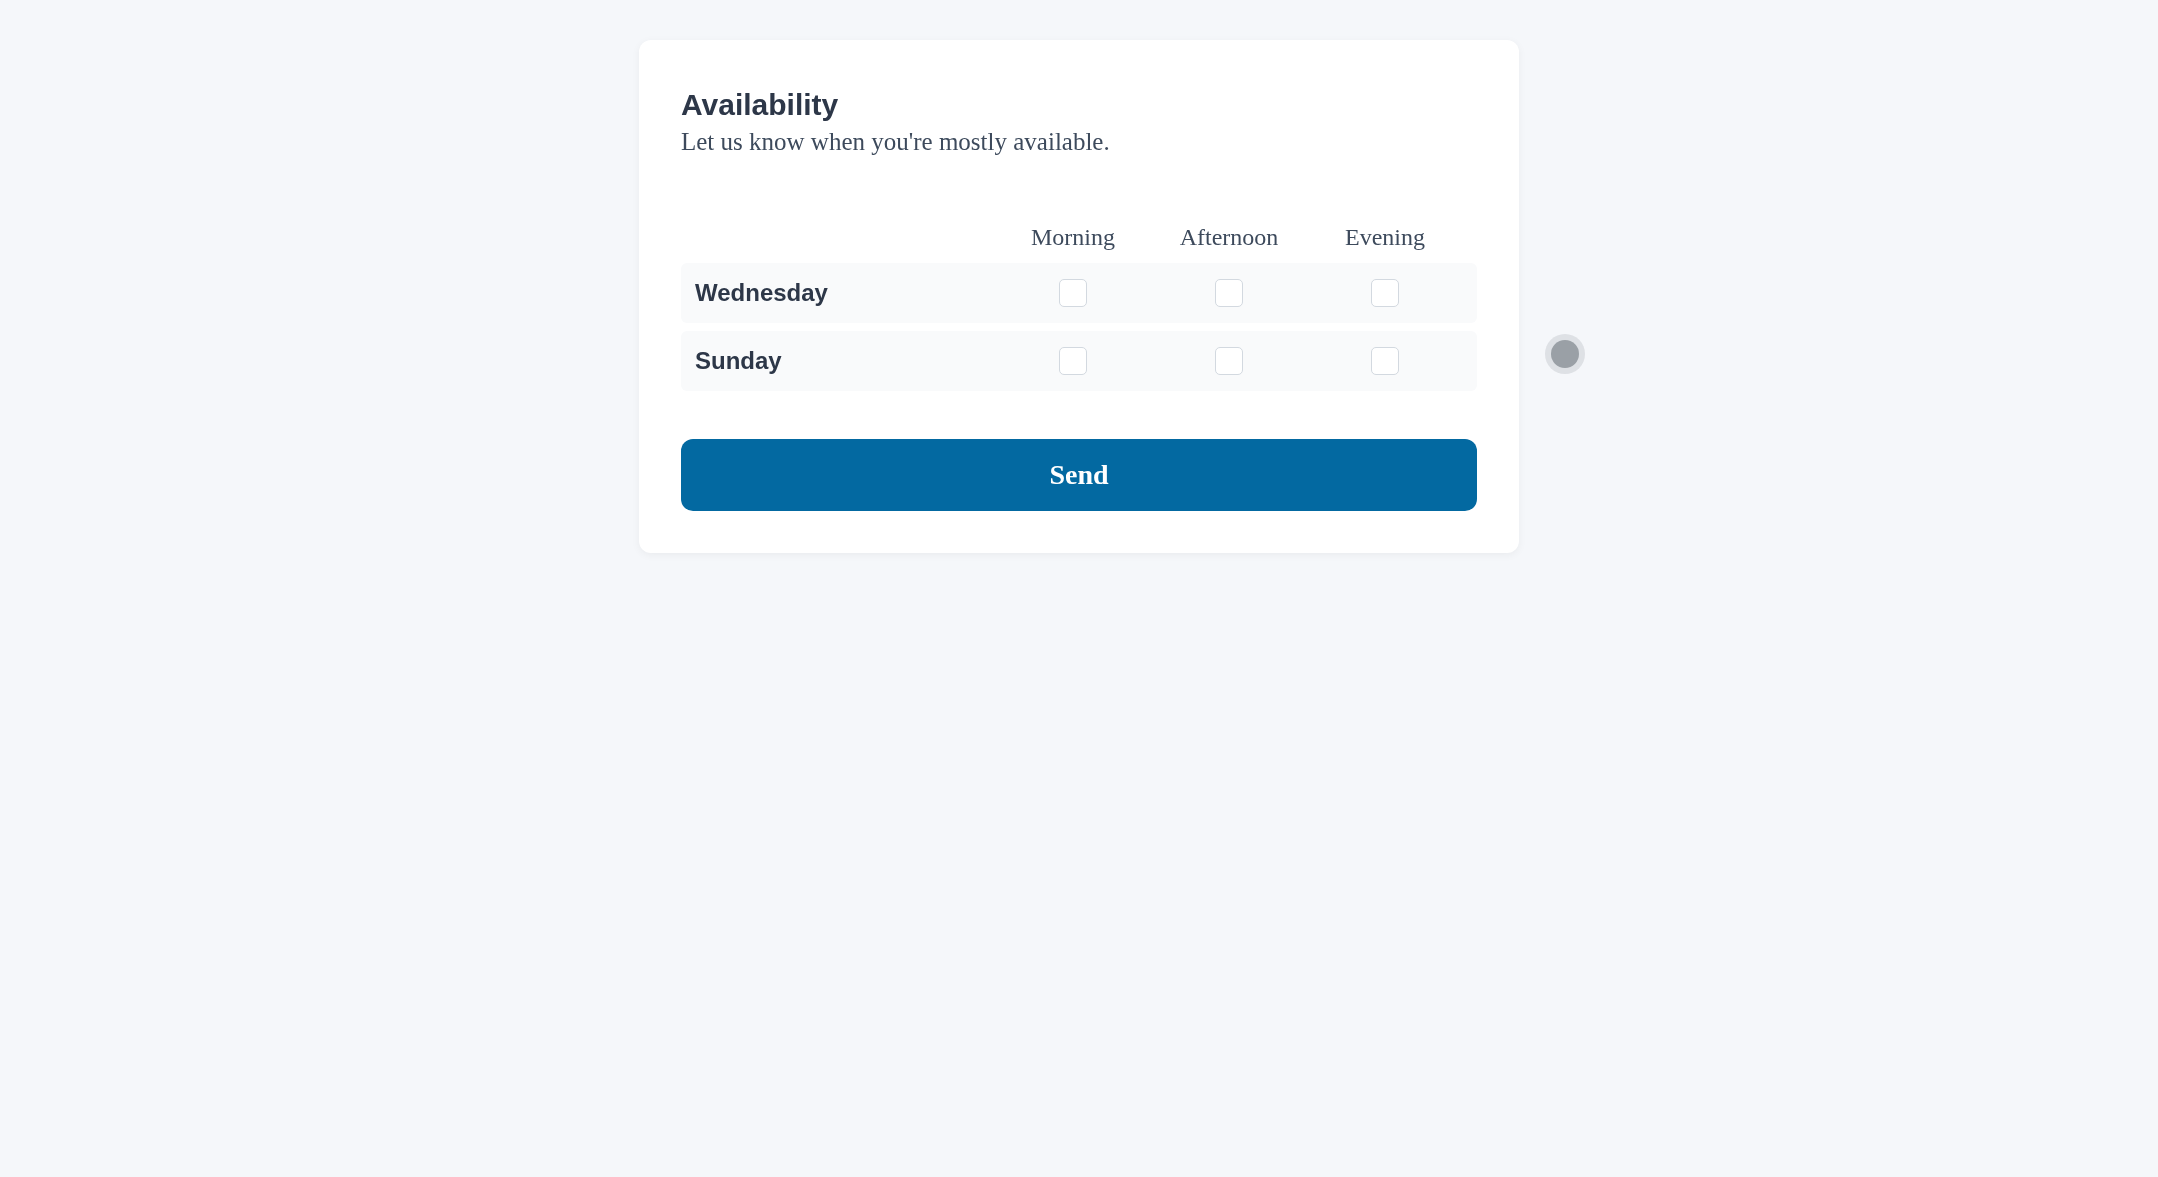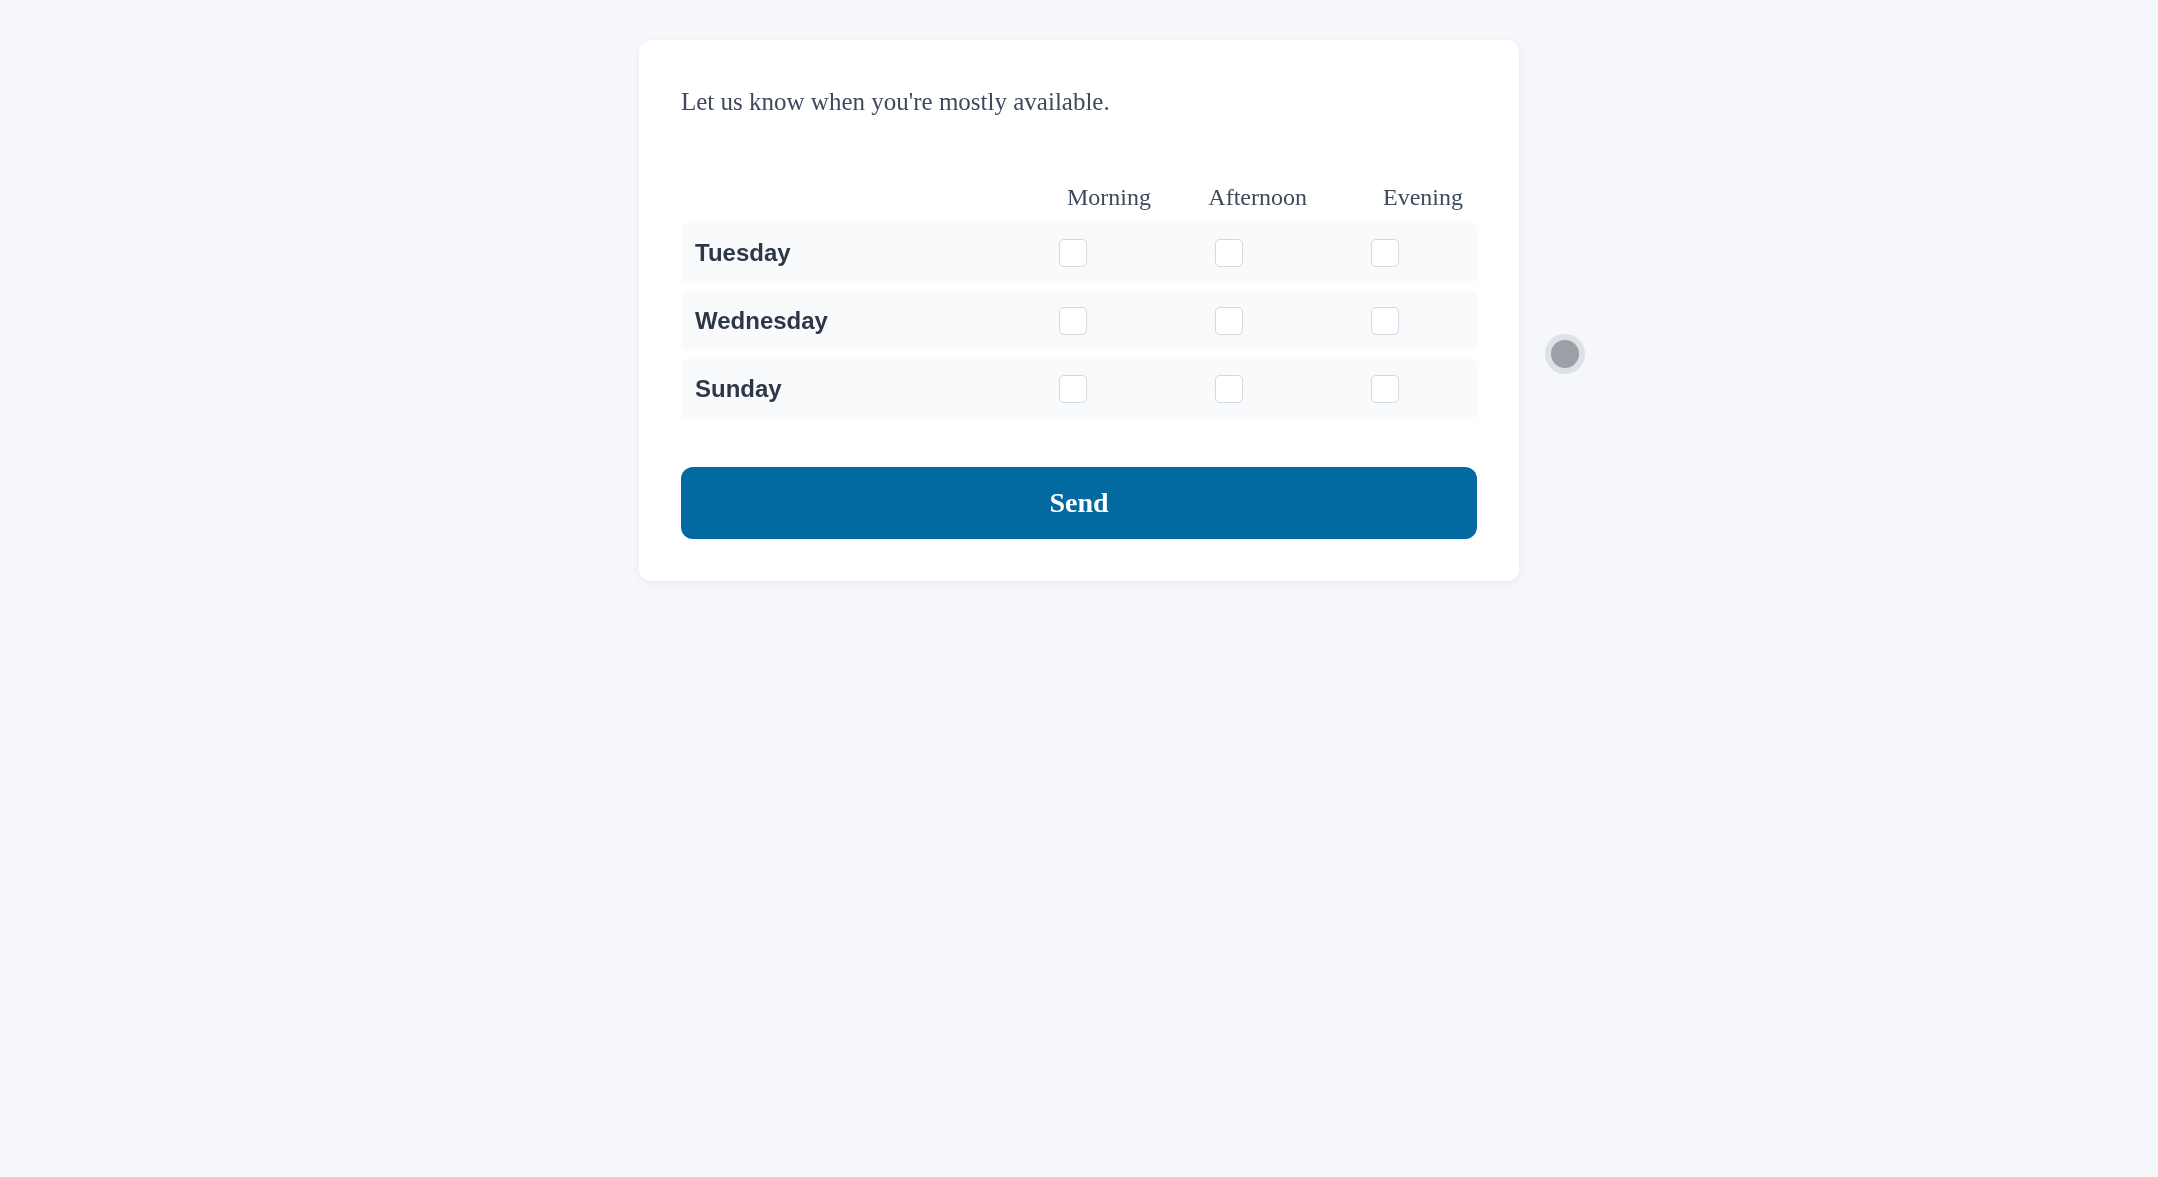--- a/index.html
+++ b/index.html
@@ -42,21 +42,21 @@
     }
     .table-header {
       display: flex;
       padding: 12px 14px;
     }
     .col-day {
       flex: 0 0 300px;
     }
     .col-slot {
       flex: 1;
-      text-align: right;
+      text-align: center;
       font-size: 24px;
       color: #3d4a5c;
       font-family: Georgia, serif;
     }
     .table-row {
       display: flex;
       align-items: center;
       background: #f9fafb;
       border-radius: 6px;
       padding: 16px 14px;
@@ -104,43 +104,32 @@
       border-radius: 50%;
       box-shadow: 0 0 0 6px rgba(154,160,166,0.25);
       right: -60px;
       top: 300px;
     }
   </style>
 </head>
 <body>
 
 <div class="card">
+  <h2 class="heading">Availability</h2>
   <p class="subheading">Let us know when you're mostly available.</p>
 
   <div class="table">
     <div class="table-header">
       <div class="col-day"></div>
       <div class="col-slot">Morning</div>
       <div class="col-slot">Afternoon</div>
       <div class="col-slot">Evening</div>
     </div>
 
 
-    <div class="table-row">
-      <div class="day-label">Tuesday</div>
-      <div class="checkbox-cell">
-          <input type="checkbox" class="checkbox" style="">
-        </div>
-      <div class="checkbox-cell">
-          <input type="checkbox" class="checkbox" style="">
-        </div>
-      <div class="checkbox-cell">
-          <input type="checkbox" class="checkbox" style="">
-        </div>
-    </div>
 
     <div class="table-row">
       <div class="day-label">Wednesday</div>
       <div class="checkbox-cell">
           <input type="checkbox" class="checkbox" style="">
         </div>
       <div class="checkbox-cell">
           <input type="checkbox" class="checkbox" style="">
         </div>
       <div class="checkbox-cell">

